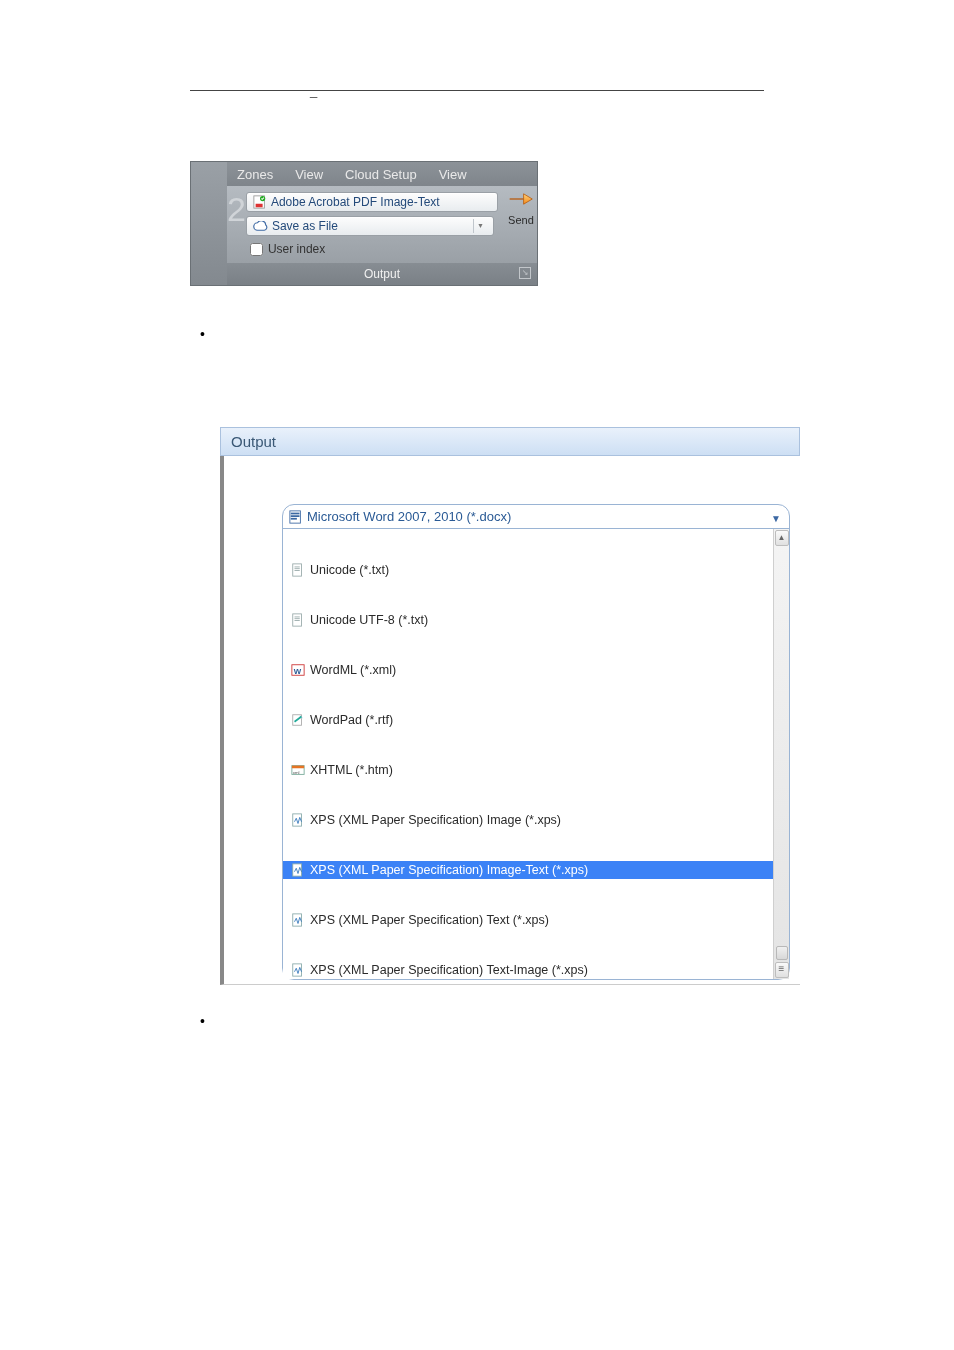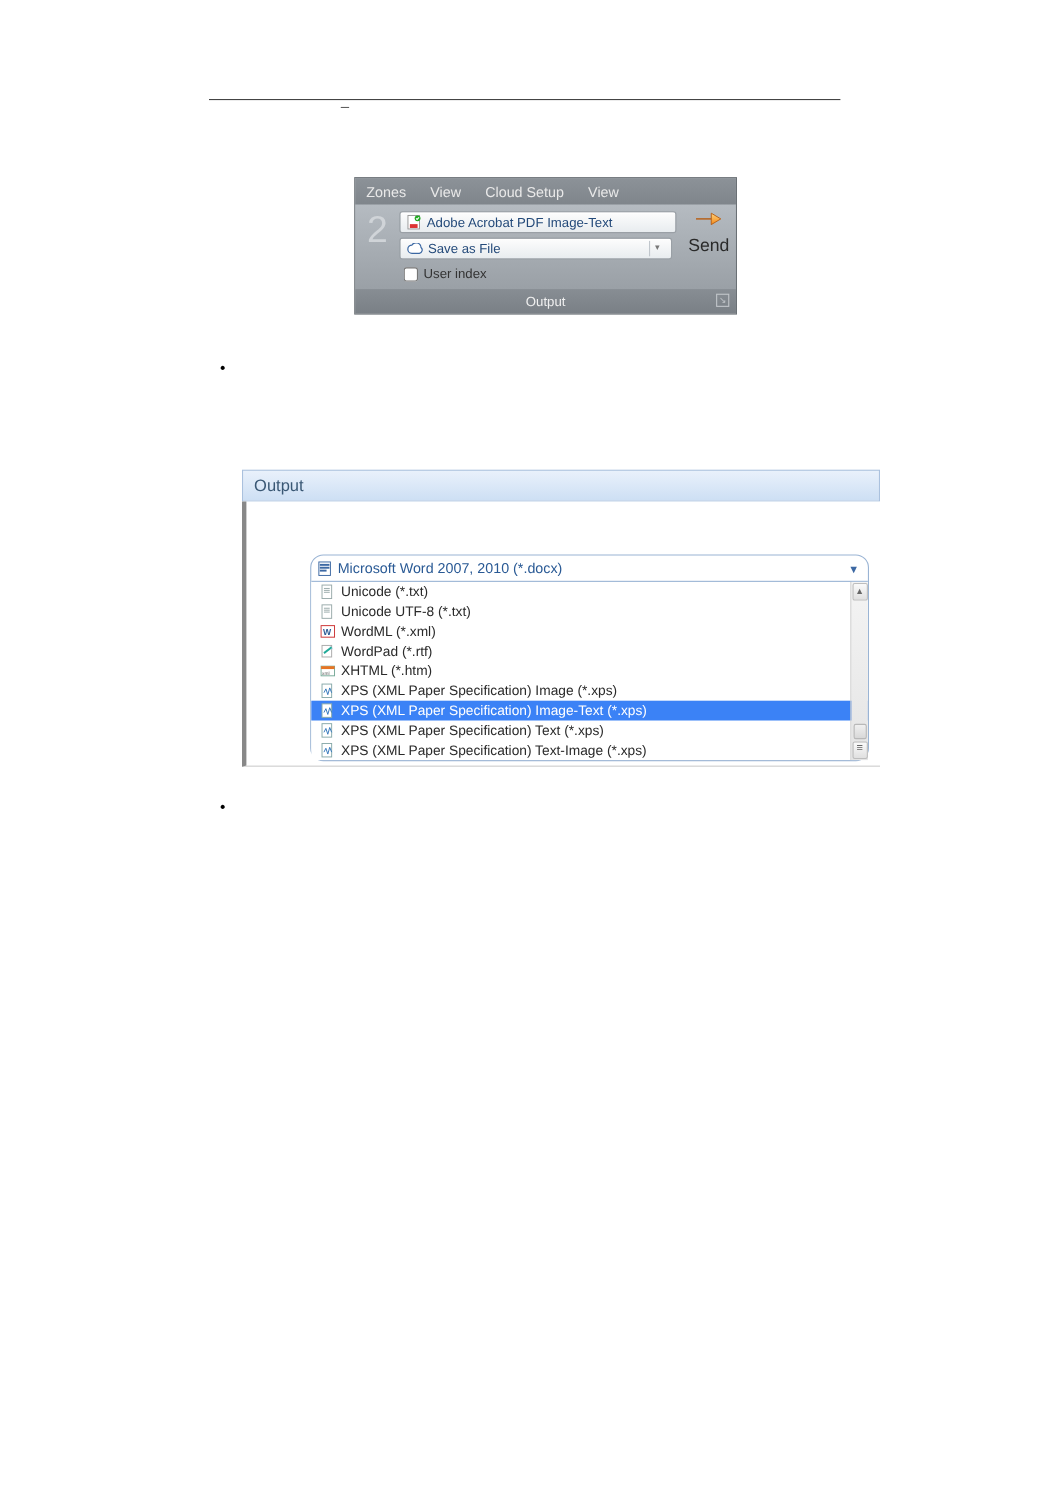--- a/index.html
+++ b/index.html
@@ -19,24 +19,24 @@
     position: absolute;
     top: -8px;
     left: 120px;
     color: #444;
     font-size: 13px;
   }
 
   
   .ribbon {
     width: 348px;
-    margin-left: 132px;
     background: linear-gradient(#9aa0a6, #83898f);
     border: 1px solid #6a7075;
     color: #fff;
+    padding-left: 36px;
   }
   .ribbon-tabs {
     display: flex;
     font-size: 13px;
     color: #e9e9e9;
     padding: 5px 10px 4px 10px;
     gap: 22px;
     background: linear-gradient(#8c9298, #7f858b);
   }
   .ribbon-body {
@@ -80,21 +80,21 @@
   }
   .rb-right {
     text-align: center;
     padding: 4px 6px 0 6px;
   }
   .arrow-icon {
     width: 26px;
     height: 18px;
   }
   .rb-right-lbl {
-    font-size: 16px;
+    font-size: 11px;
     color: #2a2a2a;
     margin-top: 2px;
   }
   .ribbon-foot {
     background: linear-gradient(#878d93, #7a8086);
     color: #f0f0f0;
     font-size: 12px;
     text-align: center;
     padding: 4px 0;
     position: relative;
@@ -161,20 +161,21 @@
     background: #fff;
     position: relative;
   }
   .lb-item {
     display: flex;
     align-items: flex-end;
     gap: 5px;
     font-size: 12.5px;
     color: #2a2a2a;
     padding: 2px 8px;
+    margin-top: 32px;
   }
   .lb-item.sel {
     background: #3b82f6;
     color: #fff;
   }
   .lb-scroll {
     position: absolute;
     right: 0; top: 0;
     width: 16px;
     height: 100%;

